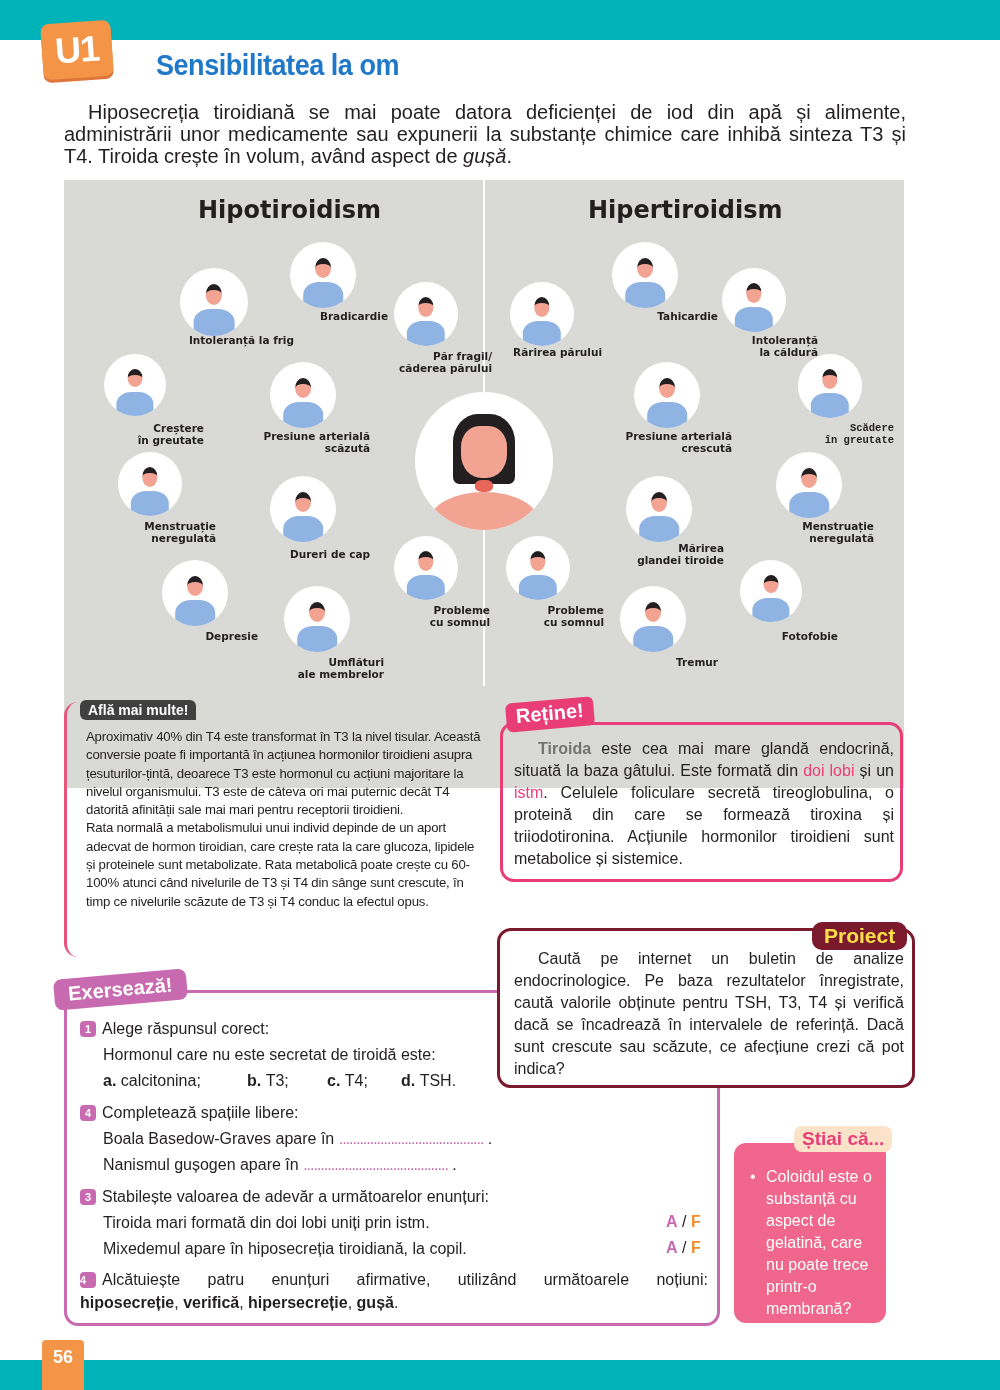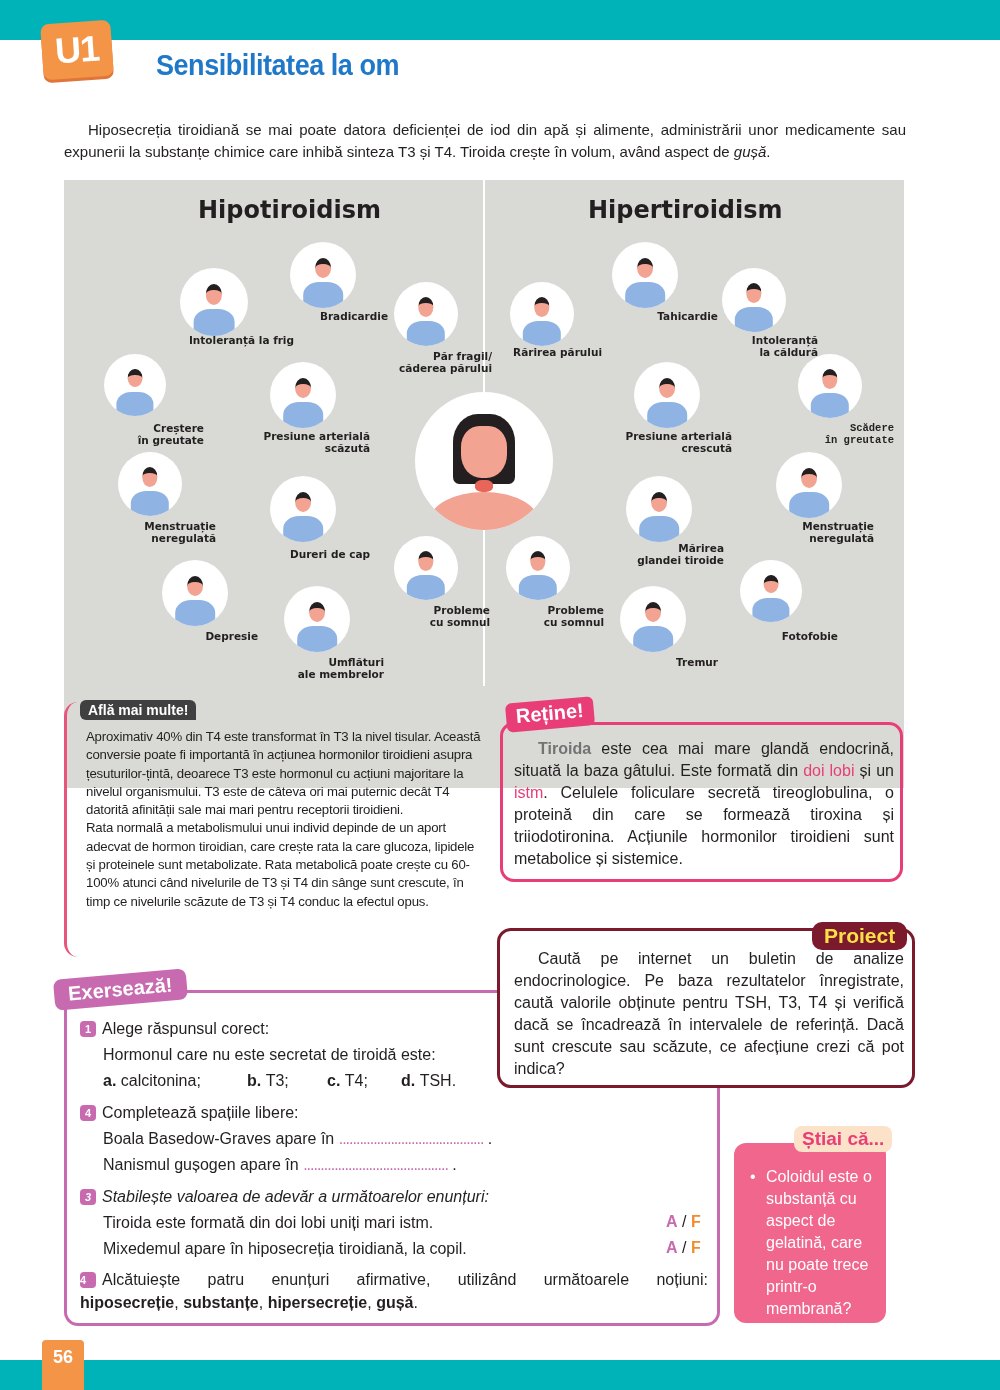--- a/index.html
+++ b/index.html
@@ -8,21 +8,21 @@
 
   .top-band { position: absolute; left: 0; top: 0; width: 1000px; height: 40px; background: #00b3b8; }
   .bottom-band { position: absolute; left: 0; top: 1360px; width: 1000px; height: 30px; background: #00b3b8; }
 
   .unit-badge { position: absolute; left: 42px; top: 22px; width: 70px; height: 56px; background: #f39447; border-radius: 8px;
     transform: rotate(-4deg); color: #fff; font-weight: bold; font-size: 36px; line-height: 56px; text-align: center;
     box-shadow: 0 3px 0 #e0753a; letter-spacing: -1px; }
   .page-title { position: absolute; left: 156px; top: 48px; font-size: 30px; font-weight: bold; color: #1f78c8; letter-spacing: -0.5px;
     font-family: "Liberation Sans Narrow", "Liberation Sans", sans-serif; transform: scaleX(0.9); transform-origin: left; }
 
-  .intro { position: absolute; left: 64px; top: 119px; width: 842px; font-size: 15px; line-height: 22px; text-align: justify; text-indent: 24px; }
+  .intro { position: absolute; left: 64px; top: 101px; width: 842px; font-size: 20px; line-height: 22px; text-align: justify; text-indent: 24px; }
 
   
   .info { position: absolute; left: 64px; top: 180px; width: 840px; height: 608px; background: #d9dad6; }
   .info .divider { position: absolute; left: 419px; top: 0; width: 2px; height: 506px; background: #ffffff; }
   .info h2 { position: absolute; top: 16px; font-family: "DejaVu Sans", sans-serif; font-size: 24px; font-weight: bold; color: #231f20; }
   .sym { position: absolute; text-align: right; font-family: "DejaVu Sans", sans-serif; font-weight: bold; font-size: 10.5px; line-height: 12px; color: #231f20; width: 130px; }
   .circ { position: absolute; border-radius: 50%; background: #ffffff; overflow: hidden; }
   .circ .fig { position: absolute; left: 50%; bottom: -6px; width: 60%; height: 48%; background: #8fb3e3; border-radius: 40% 40% 0 0; transform: translateX(-50%); }
   .circ .head { position: absolute; left: 50%; top: 24%; width: 24%; height: 30%; background: #f2a392; border-radius: 50%; transform: translateX(-50%); border-top: 6px solid #231f20; }
   .center-circ { position: absolute; left: 351px; top: 212px; width: 138px; height: 138px; border-radius: 50%; background: #fff; overflow: hidden; }
@@ -242,32 +242,32 @@
 <div class="ex-line narrow" style="left:80px;top:1103px;">
   <span class="num">4</span><span>Completează spațiile libere:</span>
 </div>
 <div class="ex-line narrow" style="left:103px;top:1129px;">
   <span>Boala Basedow-Graves apare în</span> <span class="dots">..........................................</span><span> .</span>
 </div>
 <div class="ex-line narrow" style="left:103px;top:1155px;">
   <span>Nanismul gușogen apare în</span> <span class="dots">..........................................</span><span> .</span>
 </div>
 
-<div class="ex-line narrow" style="left:80px;top:1187px;font-style:italic;">
+<div class="ex-line narrow" style="left:80px;top:1187px;">
   <span class="num">3</span><span>Stabilește valoarea de adevăr a următoarelor enunțuri:</span>
 </div>
-<div class="ex-line narrow" style="left:103px;top:1213px;">Tiroida este formată din doi lobi uniți mari istm.</div>
+<div class="ex-line narrow" style="left:103px;top:1213px;">Tiroida mari formată din doi lobi uniți prin istm.</div>
 <div class="af narrow" style="left:666px;top:1213px;"><span>A</span><span class="slash"> / </span><span class="f">F</span></div>
 <div class="ex-line narrow" style="left:103px;top:1239px;">Mixedemul apare în hiposecreția tiroidiană, la copil.</div>
 <div class="af narrow" style="left:666px;top:1239px;"><span>A</span><span class="slash"> / </span><span class="f">F</span></div>
 
 <div class="ex-line" style="left:80px;top:1270px;width:628px;text-align:justify;text-align-last:justify;">
   <span class="num">4</span><span>Alcătuiește patru enunțuri afirmative, utilizând următoarele noțiuni:</span>
 </div>
-<div class="ex-line" style="left:80px;top:1293px;" id="q4terms"><b>hiposecreție</b><span>, </span><b>substanțe</b><span>, </span><b>hipersecreție</b><span>, </span><b>gușă</b><span>.</span></div>
+<div class="ex-line" style="left:80px;top:1293px;" id="q4terms"><b>hiposecreție</b><span>, </span><b>verifică</b><span>, </span><b>hipersecreție</b><span>, </span><b>gușă</b><span>.</span></div>
 
 <div class="stiai-box"></div>
 <div class="stiai-tag">Știai că...</div>
 <div class="stiai-text">
   <span class="bullet">•</span>
   <span class="t">Coloidul este o substanță cu aspect de gelatină, care nu poate trece printr-o membrană?</span>
 </div>
 
 <div class="bottom-band"></div>
 <div class="page-num">56</div>

